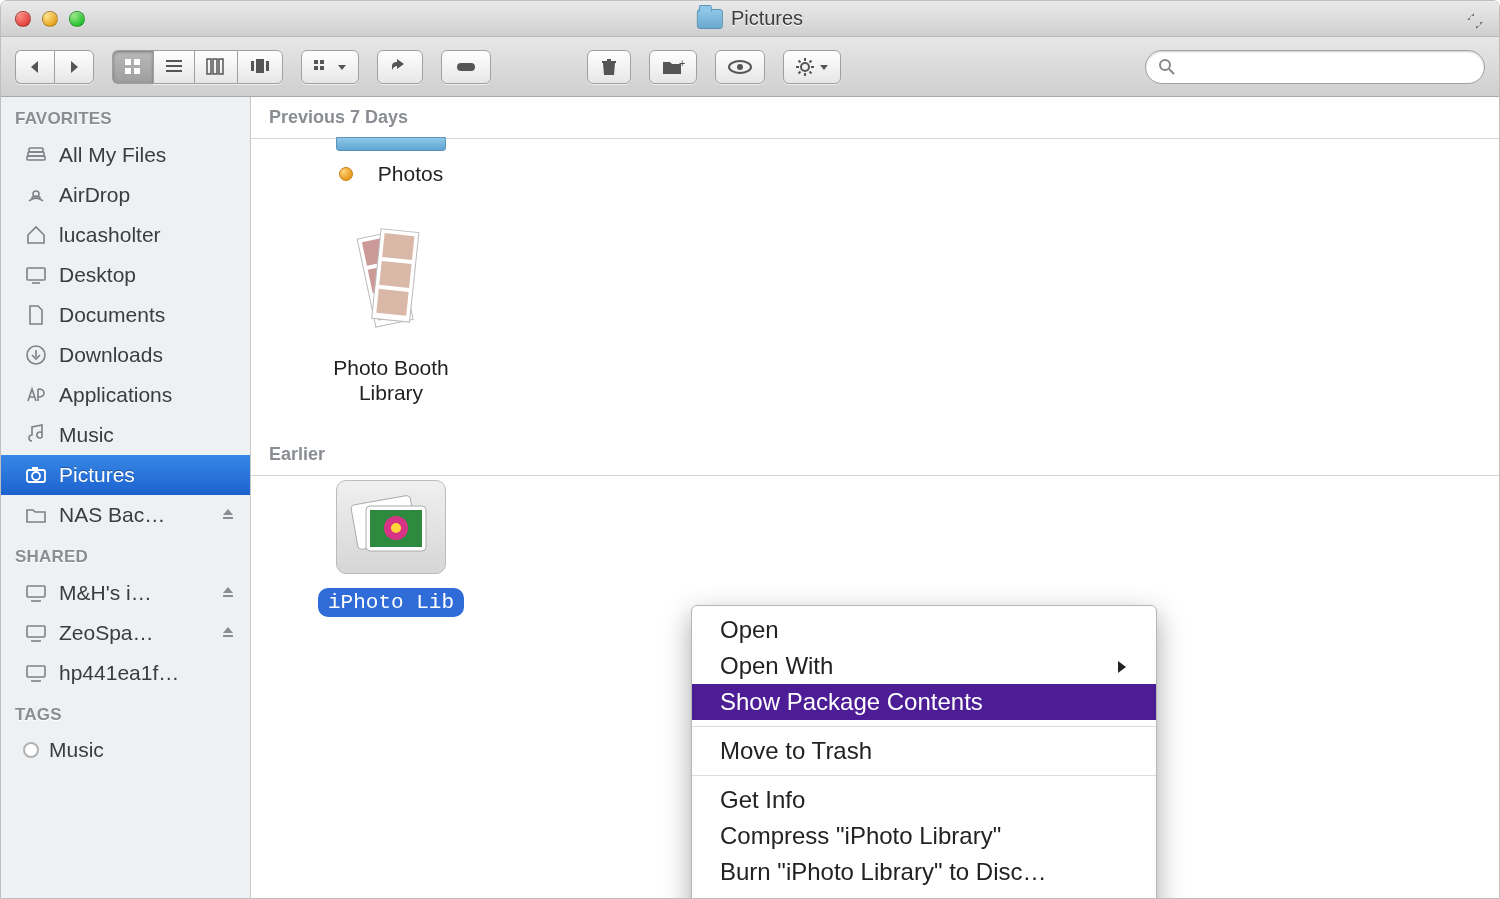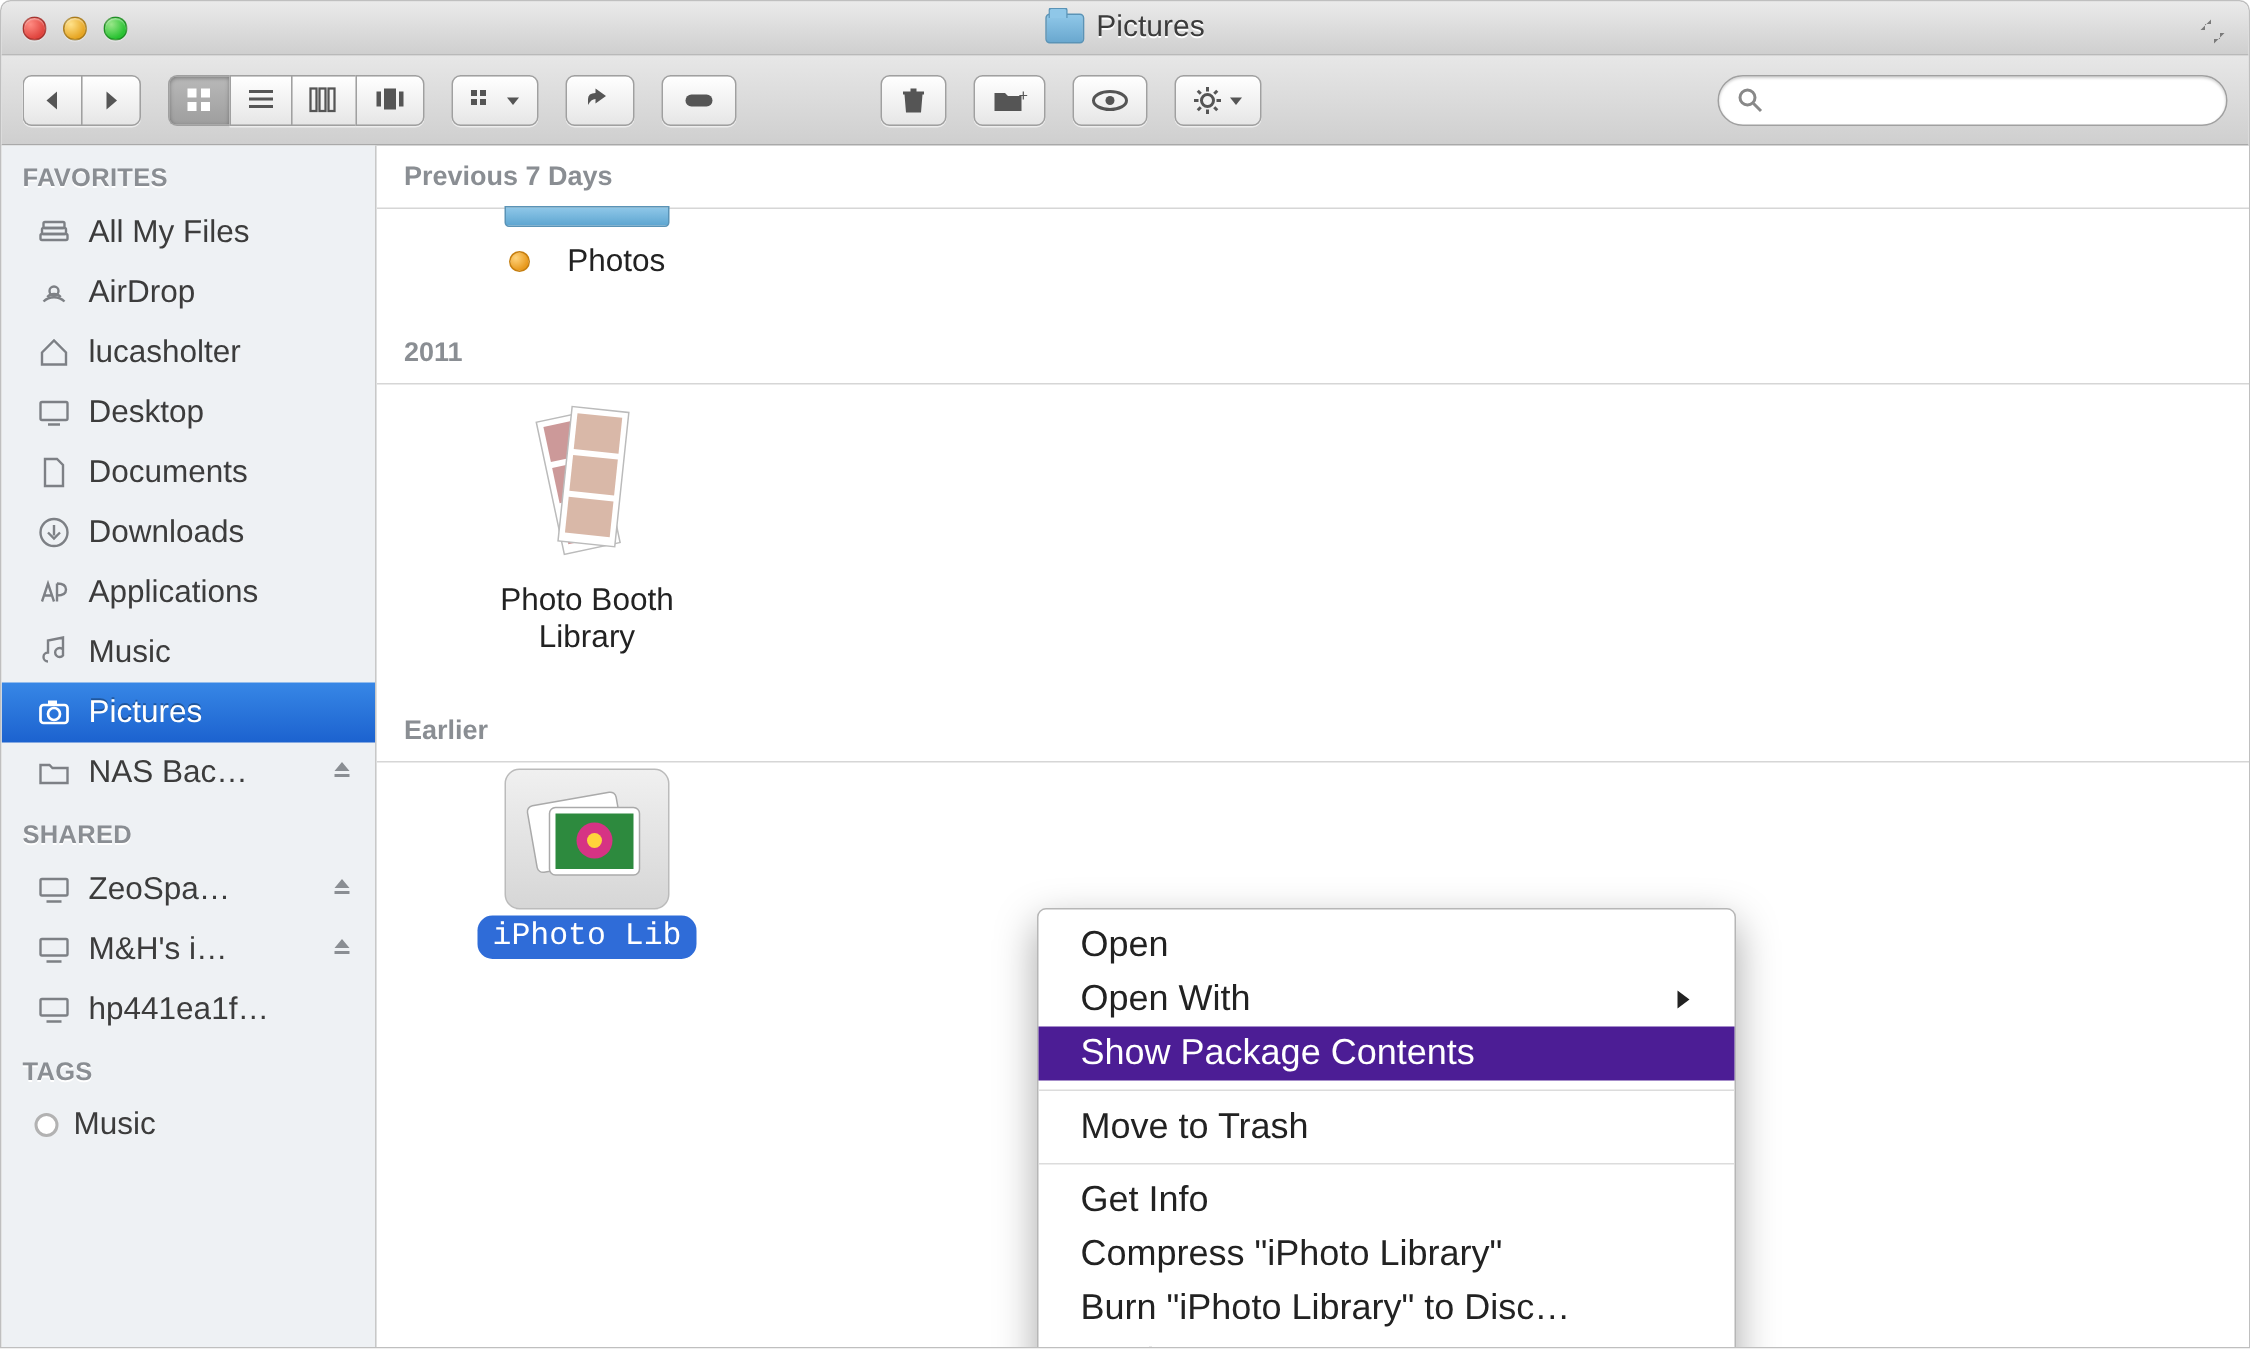--- a/index.html
+++ b/index.html
@@ -134,21 +134,21 @@
   .group-header {
     padding: 10px 18px;
     font-size: 18px;
     font-weight: bold;
     color: #8a8e93;
     border-bottom: 1px solid #d6d6d6;
     text-shadow: 0 1px 0 #fff;
   }
   .group-body { padding: 4px 24px 28px 60px; display: flex; gap: 40px; }
   .file-item { display: flex; flex-direction: column; align-items: center; width: 160px; }
-  .file-label { font-size: 21px; color: #222; text-align: center; margin-top: 4px; line-height: 1.2; }
+  .file-label { font-size: 21px; color: #222; text-align: center; margin-top: 14px; line-height: 1.2; }
   .file-label.selected { background: #2f6cd8; color: #fff; border-radius: 10px; padding: 2px 10px; font-family: Liberation Mono, monospace; }
 
   .thumb-bar { width:110px; height:14px; background: linear-gradient(#8fc7e8,#5ea6d1); border:1px solid #5a93b6; border-radius:0 0 3px 3px; }
   .label-inline { display:flex; align-items:center; gap:25px; }
   .dot-orange { width:14px; height:14px; border-radius:50%; background: radial-gradient(circle at 30% 30%, #ffd37c, #e89a1e 70%); border:1px solid #c67f10; }
 
   .iphoto-icon { width: 110px; height: 94px; background: linear-gradient(#f0f0f0,#d6d6d6); border-radius: 10px; border: 1px solid #bbb; display:flex; align-items:center; justify-content:center; }
 
   
   .context-menu {
@@ -414,33 +414,33 @@
       </div>
 
       <div class="sb-section-title">SHARED</div>
       <div class="sb-item">
         <span class="sb-icon">
             <svg width="24" height="24" viewBox="0 0 24 24">
               <rect x="3" y="5" width="18" height="11" rx="1" fill="none" stroke="currentColor" stroke-width="1.6"></rect>
               <line x1="7" y1="20" x2="17" y2="20" stroke="currentColor" stroke-width="1.6"></line>
             </svg>
           </span>
-        <span>ZeoSpa…</span>
+        <span>M&amp;H's i…</span>
         <span class="sb-eject"><svg width="16" height="16" viewBox="0 0 16 16">
               <path d="M3 9 L13 9 L8 3 Z M3 11 L13 11 L13 13 L3 13 Z" fill="currentColor"></path>
             </svg></span>
       </div>
       <div class="sb-item">
         <span class="sb-icon">
             <svg width="24" height="24" viewBox="0 0 24 24">
               <rect x="3" y="5" width="18" height="11" rx="1" fill="none" stroke="currentColor" stroke-width="1.6"></rect>
               <line x1="7" y1="20" x2="17" y2="20" stroke="currentColor" stroke-width="1.6"></line>
             </svg>
           </span>
-        <span>M&amp;H's i…</span>
+        <span>ZeoSpa…</span>
         <span class="sb-eject"><svg width="16" height="16" viewBox="0 0 16 16">
               <path d="M3 9 L13 9 L8 3 Z M3 11 L13 11 L13 13 L3 13 Z" fill="currentColor"></path>
             </svg></span>
       </div>
       <div class="sb-item">
         <span class="sb-icon">
             <svg width="24" height="24" viewBox="0 0 24 24">
               <rect x="3" y="5" width="18" height="11" rx="1" fill="none" stroke="currentColor" stroke-width="1.6"></rect>
               <line x1="7" y1="20" x2="17" y2="20" stroke="currentColor" stroke-width="1.6"></line>
             </svg>
@@ -461,21 +461,20 @@
       <div class="group-body">
         <div class="file-item" style="margin-top:-6px">
           <div class="thumb-bar"></div>
           <div class="label-inline" style="margin-top:10px">
             <span class="dot-orange"></span>
             <span class="file-label" style="margin-top:0">Photos</span>
           </div>
         </div>
       </div>
 
-      <div class="group-header">2011</div>
       <div class="group-body">
         <div class="file-item">
           <div>
             <svg width="120" height="120" viewBox="0 0 120 120">
               <g transform="rotate(-12 60 60)">
                 <rect x="35" y="15" width="38" height="90" fill="#fff" stroke="#bbb"></rect>
                 <rect x="39" y="19" width="30" height="24" fill="#c99"></rect>
                   <rect x="39" y="47" width="30" height="24" fill="#c99"></rect>
                   <rect x="39" y="75" width="30" height="24" fill="#c99"></rect>
               </g>

